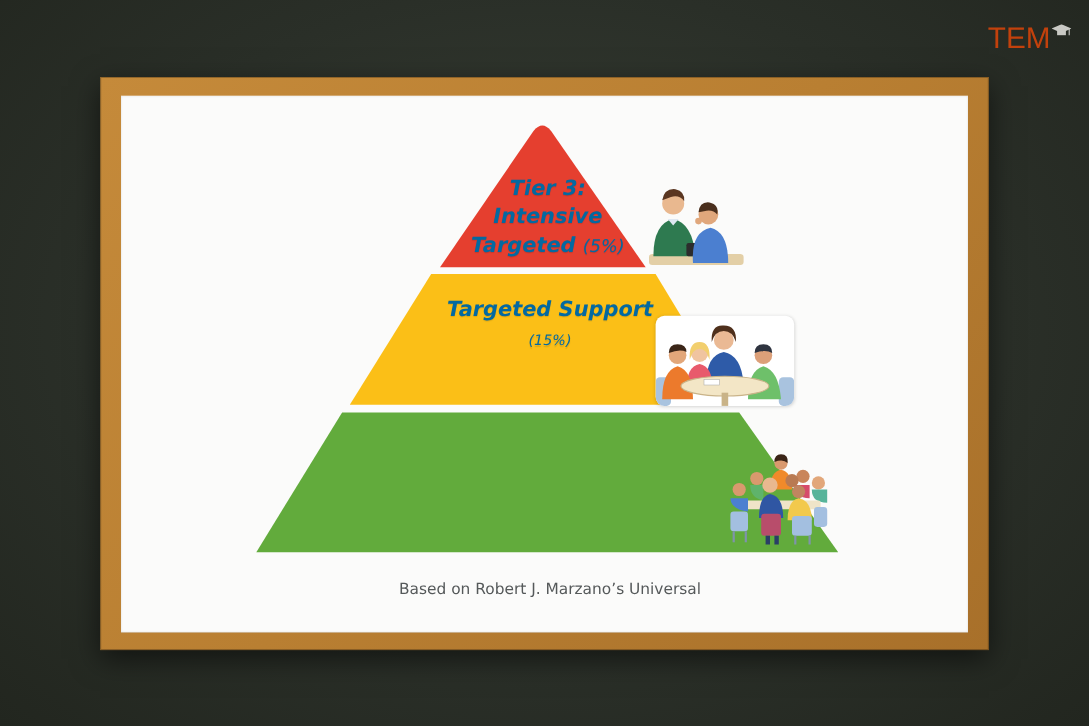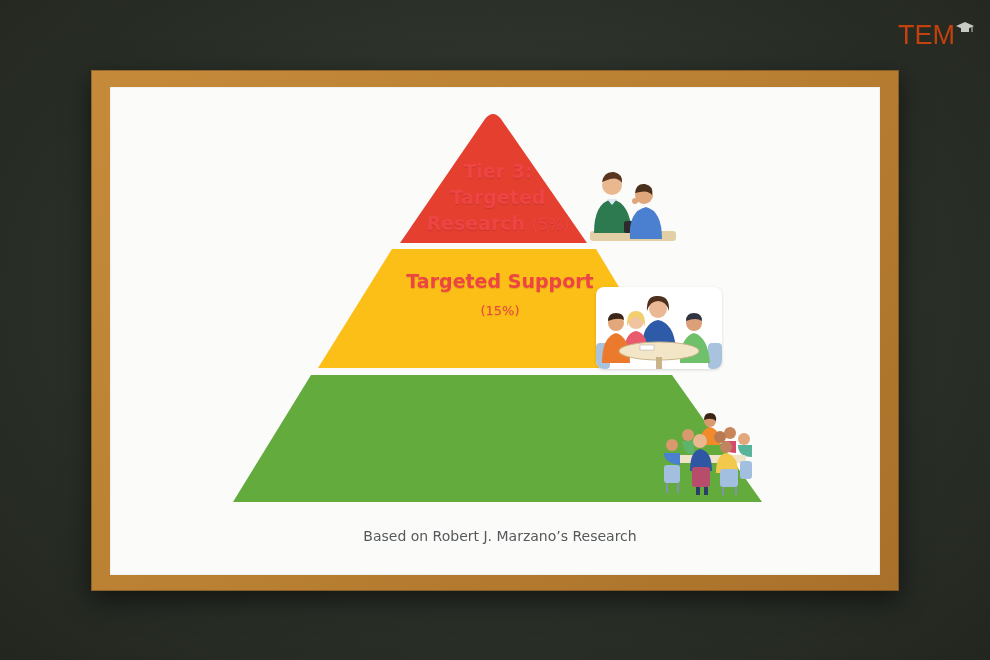--- a/index.html
+++ b/index.html
@@ -21,23 +21,24 @@
       background: linear-gradient(135deg, #c58a3a 0%, #b97f32 50%, #a8702a 100%);
       box-shadow: 0 8px 24px rgba(0,0,0,0.55), inset 0 0 0 1px rgba(0,0,0,0.25);
     }
     .paper {
       position: absolute; left: 19px; top: 17px; width: 770px; height: 488px;
       background: #fbfbfa;
       box-shadow: inset 0 0 2px rgba(0,0,0,0.15);
     }
     svg.pyramid { position: absolute; left: 0; top: 0; }
     .tier-label {
-      position: absolute; color: #ef4444; text-align: center;
+      position: absolute; color: #0369a1; text-align: center;
       font-family: "DejaVu Sans", sans-serif; font-weight: bold;
       text-shadow: 0 1px 1px rgba(0,0,0,0.12);
+      font-style: italic;
     }
     .tier-label .pct { font-weight: normal; }
     .t3 { left: 313px; top: 71px; width: 150px; font-size: 19px; line-height: 26px; }
     .t3 .pct { font-size: 16px; }
     .t2 { left: 270px; top: 180px; width: 240px; font-size: 19px; line-height: 29px; }
     .t2 .pct { font-size: 13px; }
     .t1 { left: 230px; top: 323px; width: 320px; }
     .t1 .head { font-size: 23px; line-height: 32px; }
     .t1 .pct { font-size: 18px; line-height: 28px; }
     .illus { position: absolute; }
@@ -65,22 +66,22 @@
 
       <path d="M 290 156 L 375 32 Q 383 22 391 32 L 477 156 Z" fill="#e53f2f"></path>
 
       <polygon points="282,162 486,162 558,281 208,281" fill="#fbbf17"></polygon>
 
       <polygon points="201,288 562,288 652,415 123,415" fill="#62ab3c"></polygon>
     </svg>
 
     <div class="tier-label t3">
       <div>Tier 3:</div>
-      <div>Targeted</div>
-      <div><span>Research</span> <span class="pct">(5%)</span></div>
+      <div>Intensive</div>
+      <div><span>Targeted</span> <span class="pct">(5%)</span></div>
     </div>
 
     <div class="tier-label t2">
       <div>Targeted Support</div>
       <div class="pct">(15%)</div>
     </div>
 
 
     <svg class="illus" style="left:478px; top:78px;" width="90" height="80">
 
@@ -156,15 +157,15 @@
       <rect x="80" y="50" width="12" height="18" rx="3" fill="#a3bfe0"></rect>
 
       <rect x="6" y="72" width="2" height="10" fill="#7f93ab"></rect>
       <rect x="17" y="72" width="2" height="10" fill="#7f93ab"></rect>
       <rect x="36" y="76" width="4" height="8" fill="#2a3e66"></rect>
       <rect x="44" y="76" width="4" height="8" fill="#2a3e66"></rect>
       <rect x="62" y="76" width="2" height="8" fill="#7f93ab"></rect>
       <rect x="75" y="76" width="2" height="8" fill="#7f93ab"></rect>
     </svg>
 
-    <div class="caption">Based on Robert J. Marzano’s Research</div>
+    <div class="caption">Based on Robert J. Marzano’s Universal</div>
   </div>
 </div>
 
 </body></html>

